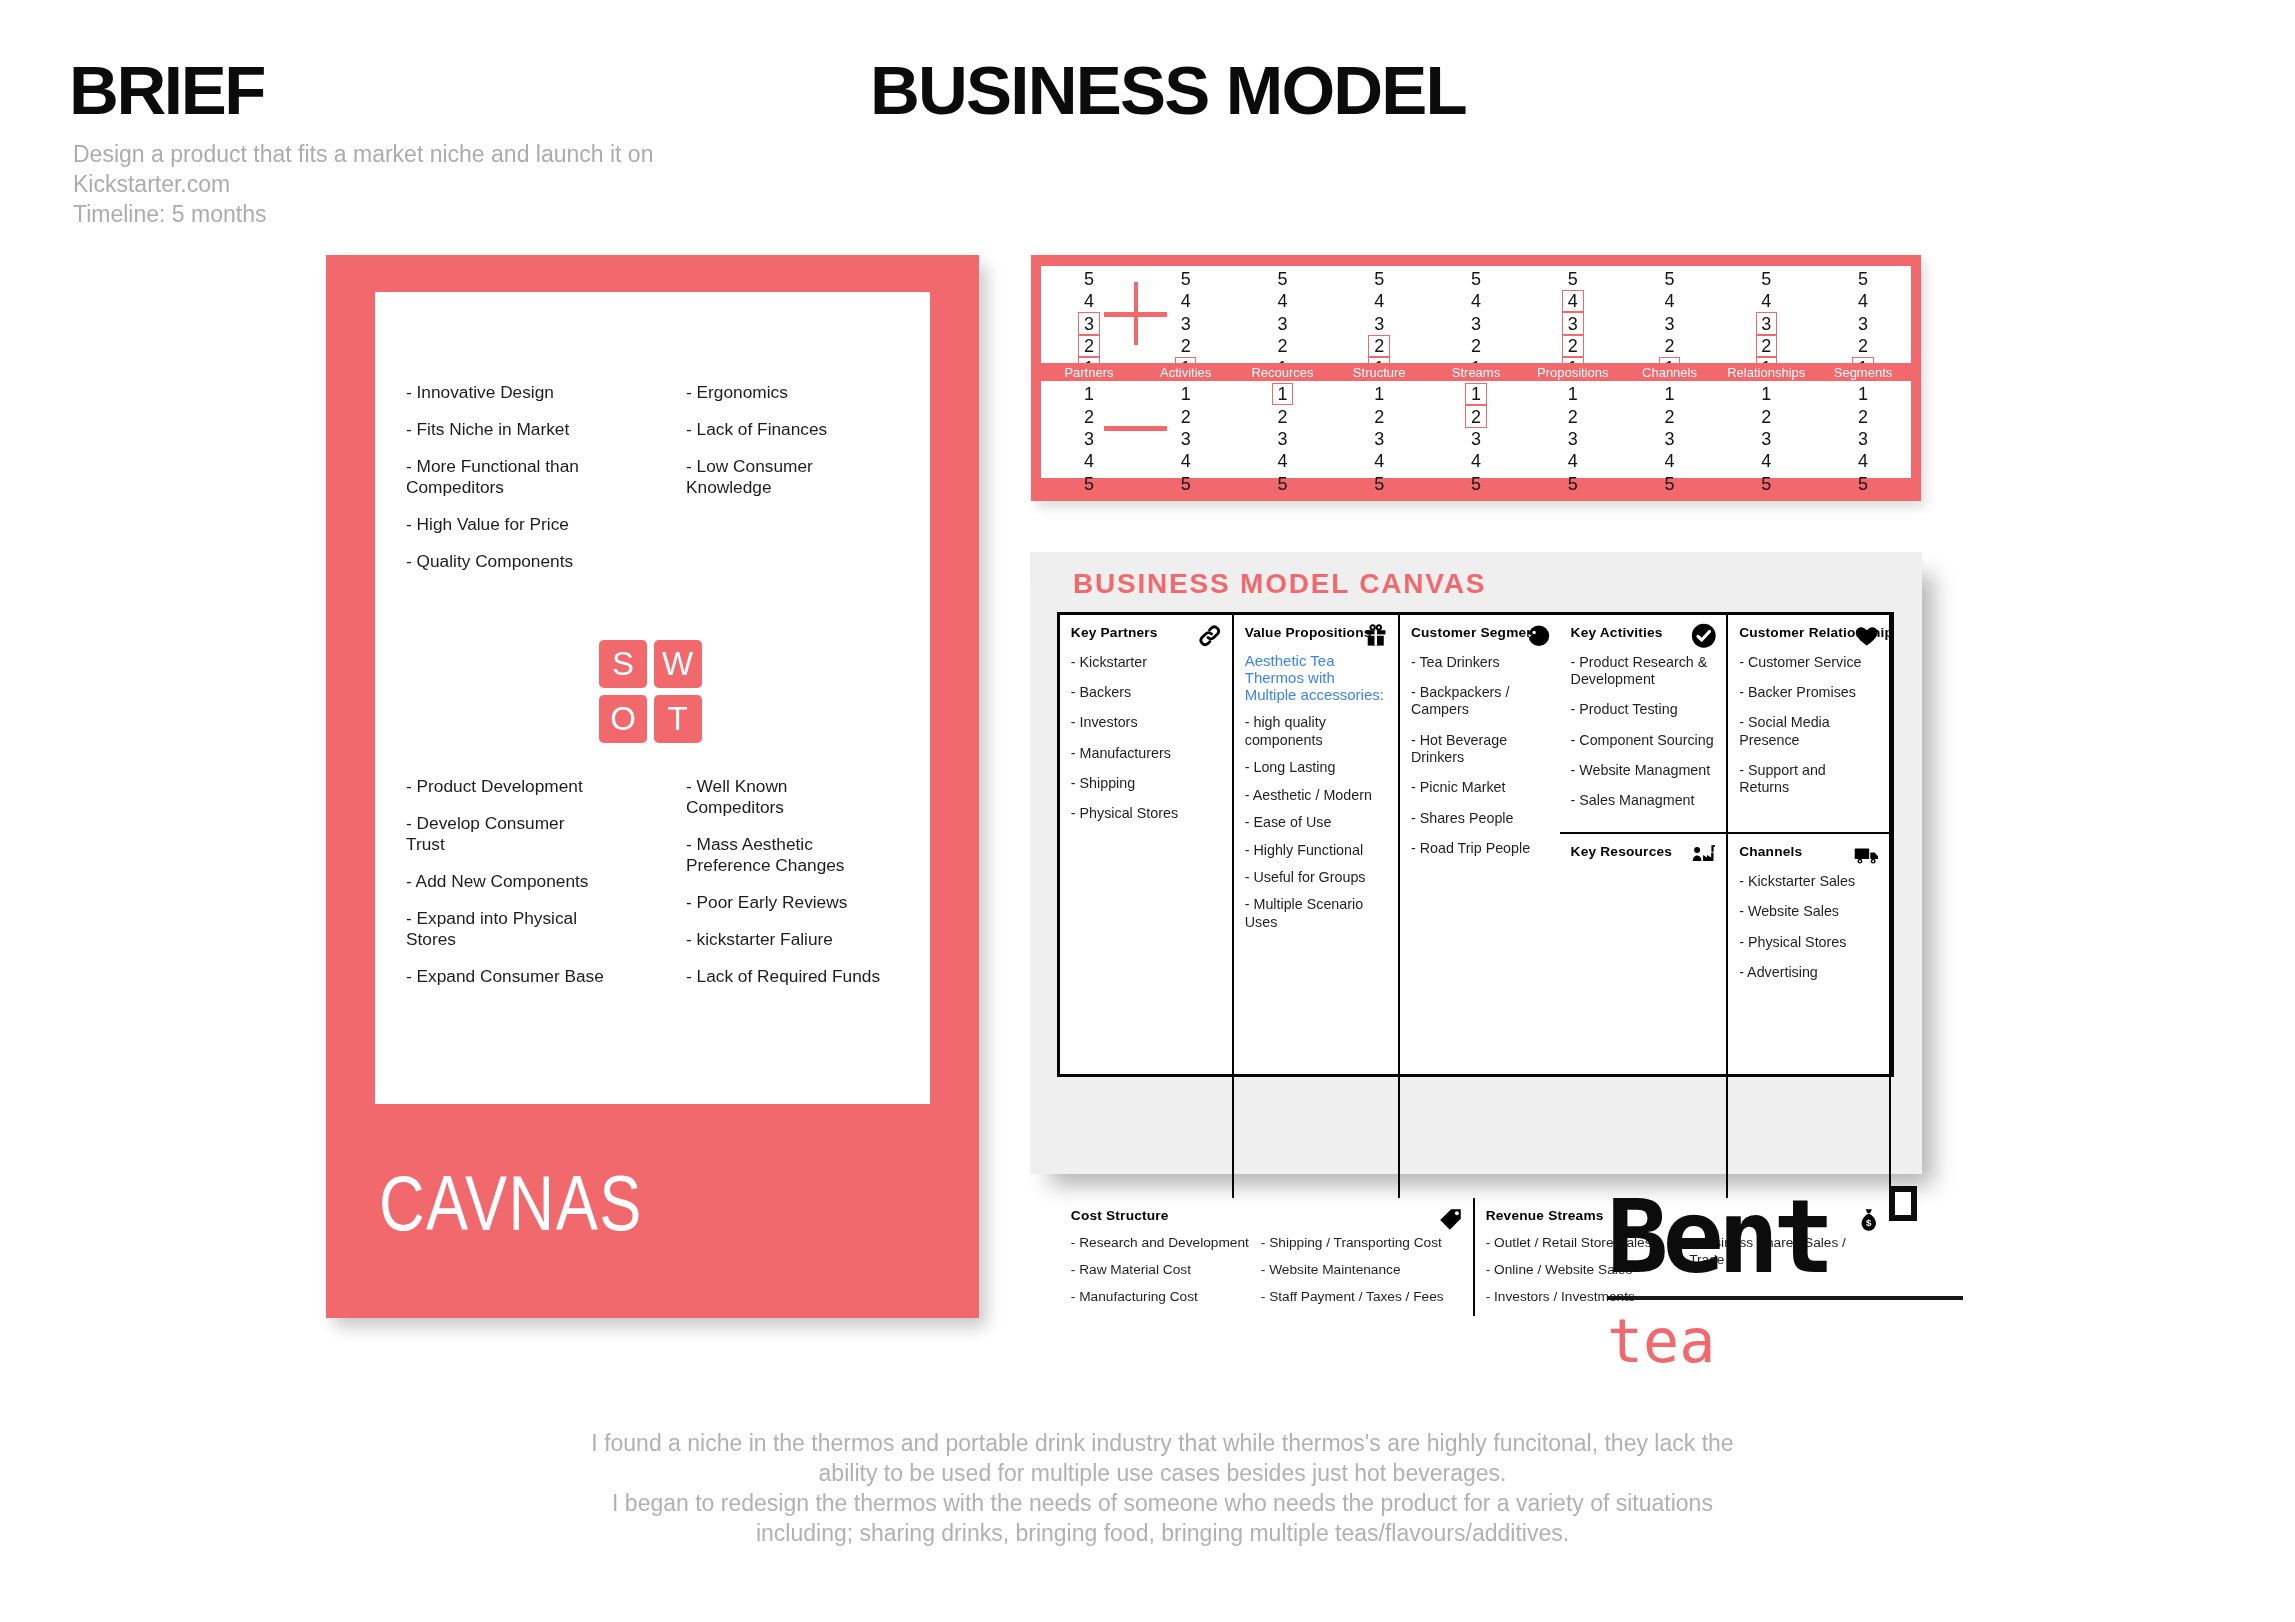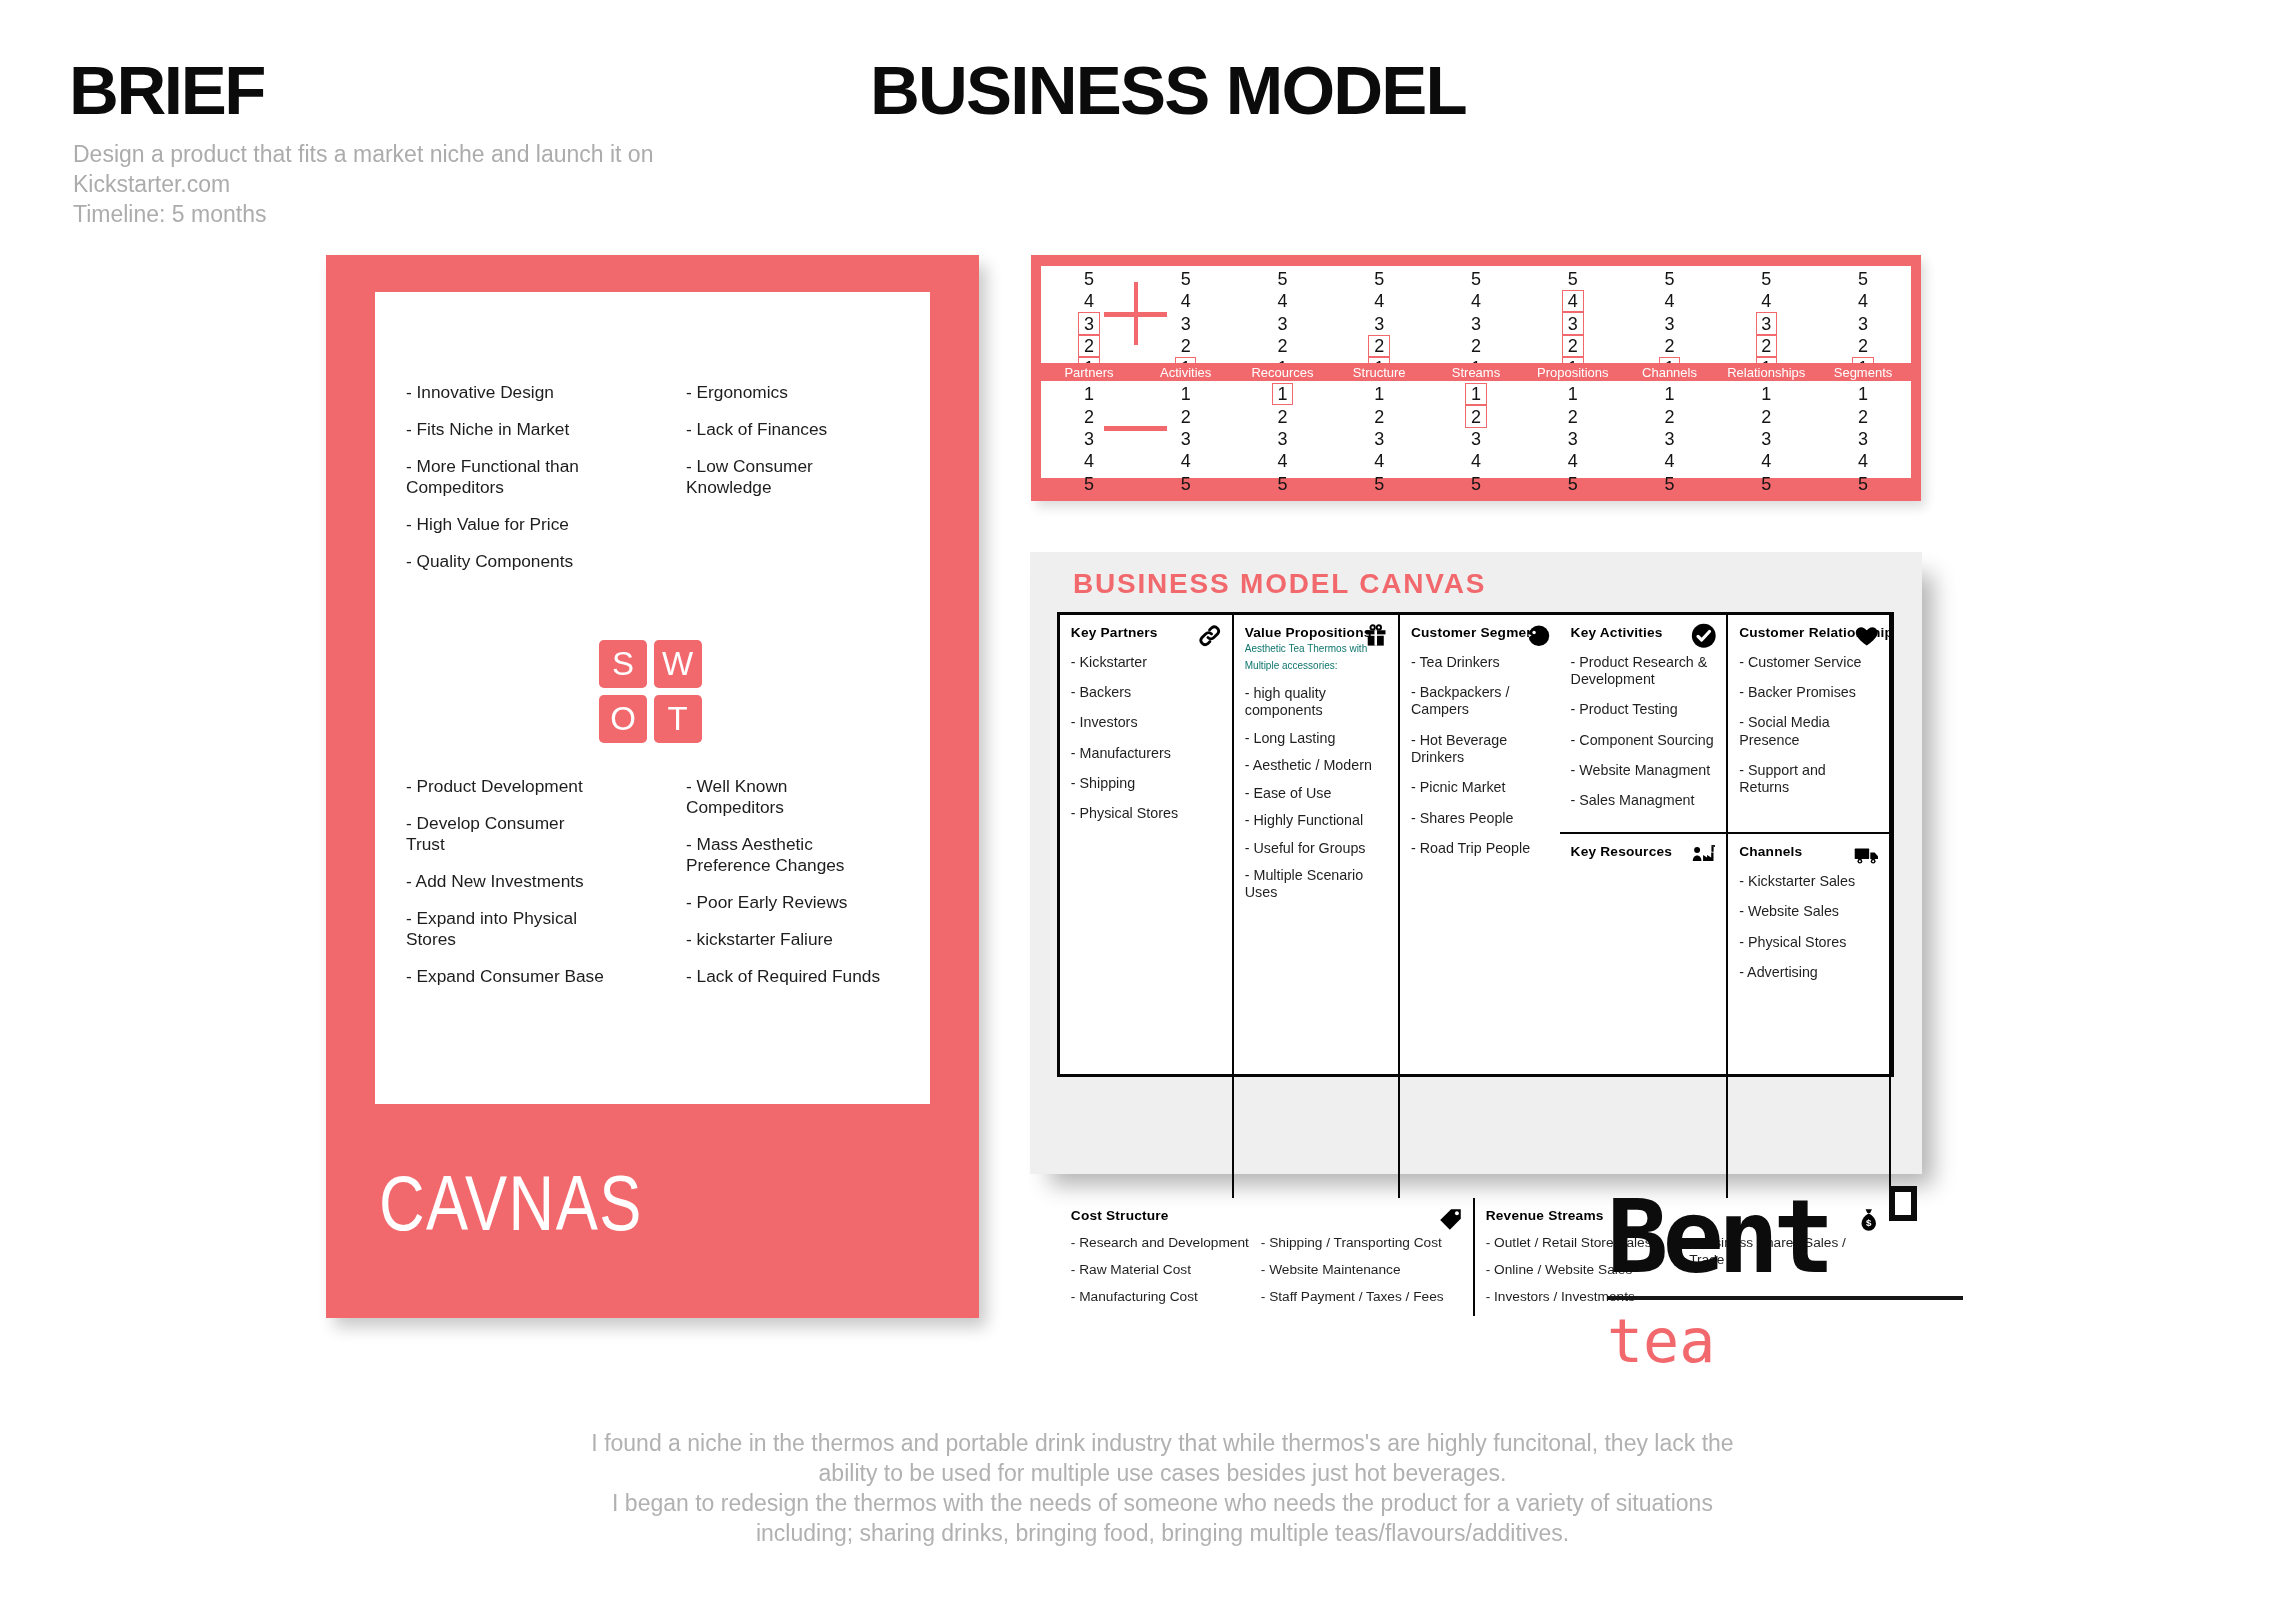--- a/index.html
+++ b/index.html
@@ -59,21 +59,21 @@
   .bmc-top{flex:1;display:grid;grid-template-columns:292fr 279fr 268fr 283fr 273fr;grid-template-rows:215fr 357fr;}
   .cell{position:relative;padding:9.6px 10.8px;overflow:hidden;border-right:2.4px solid #050505;border-bottom:2.4px solid #050505;}
   .cell.last-col{border-right:none;}
   .cell.no-bottom{border-bottom:none;}
   .span-rows{grid-row:1/3;}
   .cell h3{font-size:13.7px;font-weight:700;color:#000;letter-spacing:0.2px;white-space:nowrap;}
   .cell .icon{position:absolute;right:8.4px;top:7.2px;width:27.5px;height:27.5px;}
   .cell .icon svg{width:100%;height:100%;}
   .items{margin-top:14.3px;}
   .items .li{font-size:14.3px;line-height:17.3px;margin-bottom:13px;color:#1f1f1f;white-space:pre-line;}
-  .vp-intro{font-size:10px;line-height:17.3px;color:#0f766e;white-space:pre-line;}
+  .vp-intro{margin-top:12px;font-size:15px;line-height:17.3px;color:#3b82f6;white-space:pre-line;}
   .vp .items{margin-top:10.8px;}
   .vp .items .li{margin-bottom:10.2px;}
   .bmc-bottom{display:grid;grid-template-columns:700fr 702fr;height:118px;}
   .bmc-bottom .cell{border-bottom:none;}
   .two-col{display:flex;gap:11px;margin-top:11px;}
   .two-col .items{margin-top:0;}
   .two-col .items .li{margin-bottom:9.6px;font-size:13.7px;}
   .cost-col1{width:179px;}
   .rev-col1{width:197px;}
 
@@ -116,21 +116,21 @@
     <div class="swot-logo">
       <div class="swot-sq">S</div>
       <div class="swot-sq">W</div>
       <div class="swot-sq">O</div>
       <div class="swot-sq">T</div>
     </div>
     <div class="swot-list swot-list-opportunities">
         <div class="li">- Product Development</div>
         <div class="li">- Develop Consumer
   Trust</div>
-        <div class="li">- Add New Investments</div>
+        <div class="li">- Add New Components</div>
         <div class="li">- Expand into Physical
   Stores</div>
         <div class="li">- Expand Consumer Base</div>
       </div>
     <div class="swot-list swot-list-threats">
         <div class="li">- Well Known
   Compeditors</div>
         <div class="li">- Mass Aesthetic
   Preference Changes</div>
         <div class="li">- Poor Early Reviews</div>

